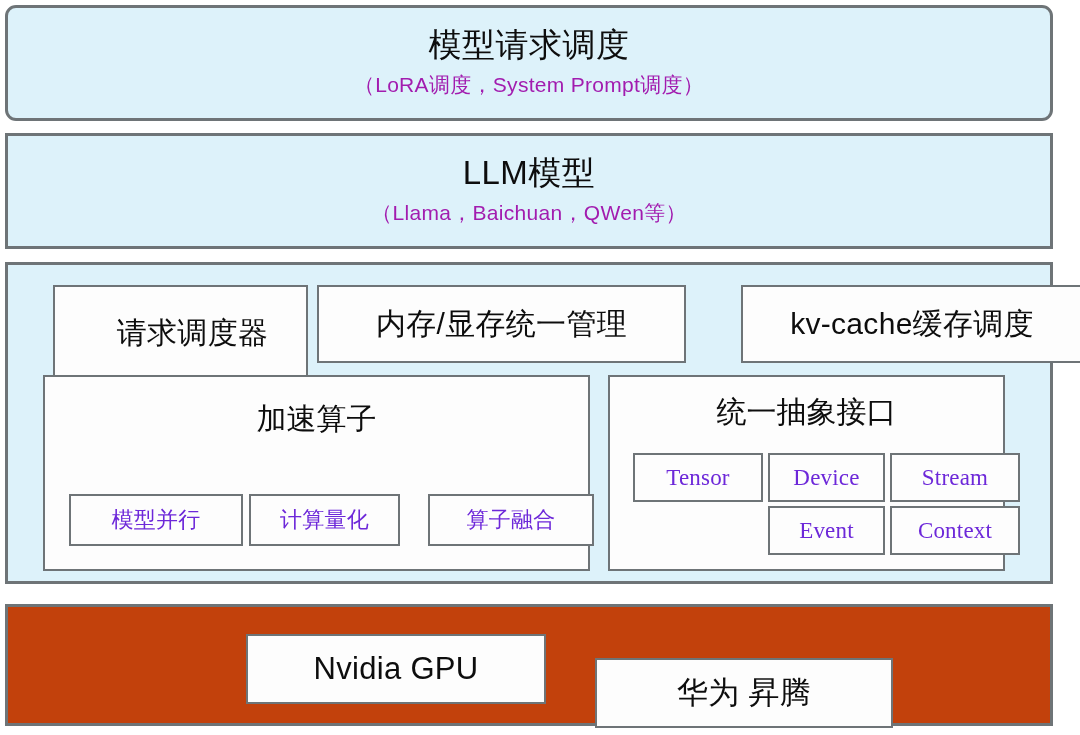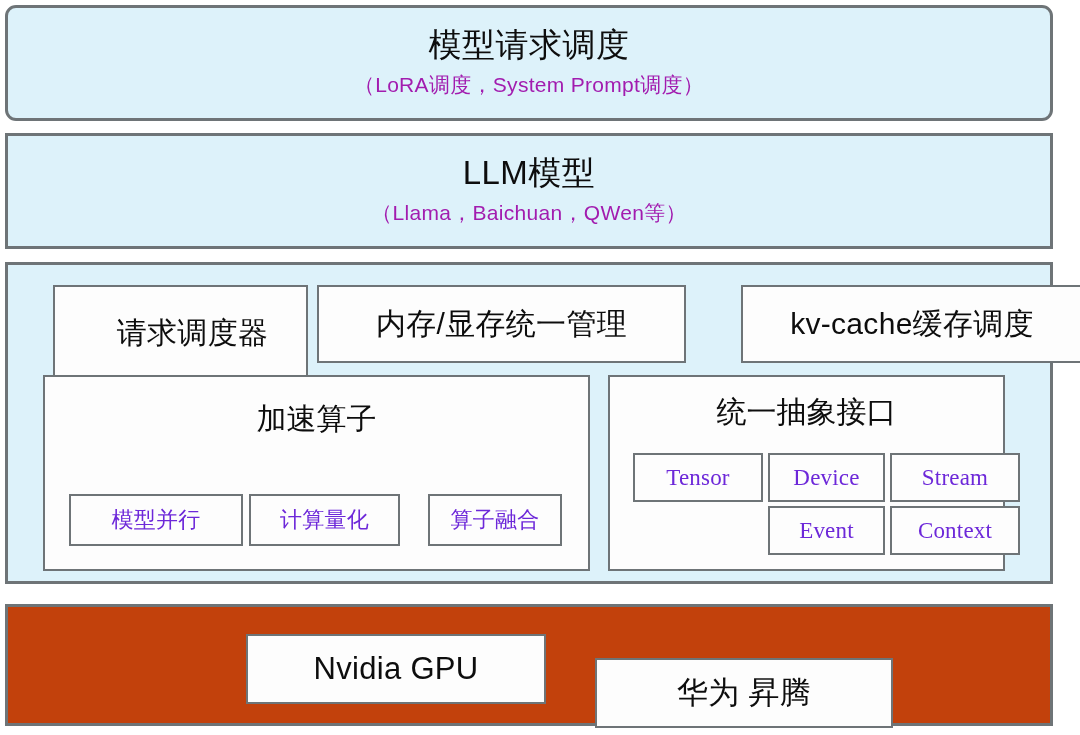--- a/index.html
+++ b/index.html
@@ -141,21 +141,21 @@
 
     <div class="panel" style="left:35px; top:110px; width:547px; height:196px;">
       <div class="panel-heading" style="top:24px;">加速算子</div>
 
       <div class="chip" style="left:24px; top:117px; width:174px; height:52px;">
         <span class="chip-label">模型并行</span>
       </div>
       <div class="chip" style="left:204px; top:117px; width:151px; height:52px;">
         <span class="chip-label">计算量化</span>
       </div>
-      <div class="chip" style="left:383px; top:117px; width:134px; height:52px;">
+      <div class="chip" style="left:383px; top:117px; width:166px; height:52px;">
         <span class="chip-label">算子融合</span>
       </div>
     </div>
 
     <div class="panel" style="left:600px; top:110px; width:397px; height:196px;">
       <div class="panel-heading" style="top:17px;">统一抽象接口</div>
 
       <div class="chip" style="left:23px; top:76px; width:130px; height:49px;">
         <span class="chip-label latin">Tensor</span>
       </div>

